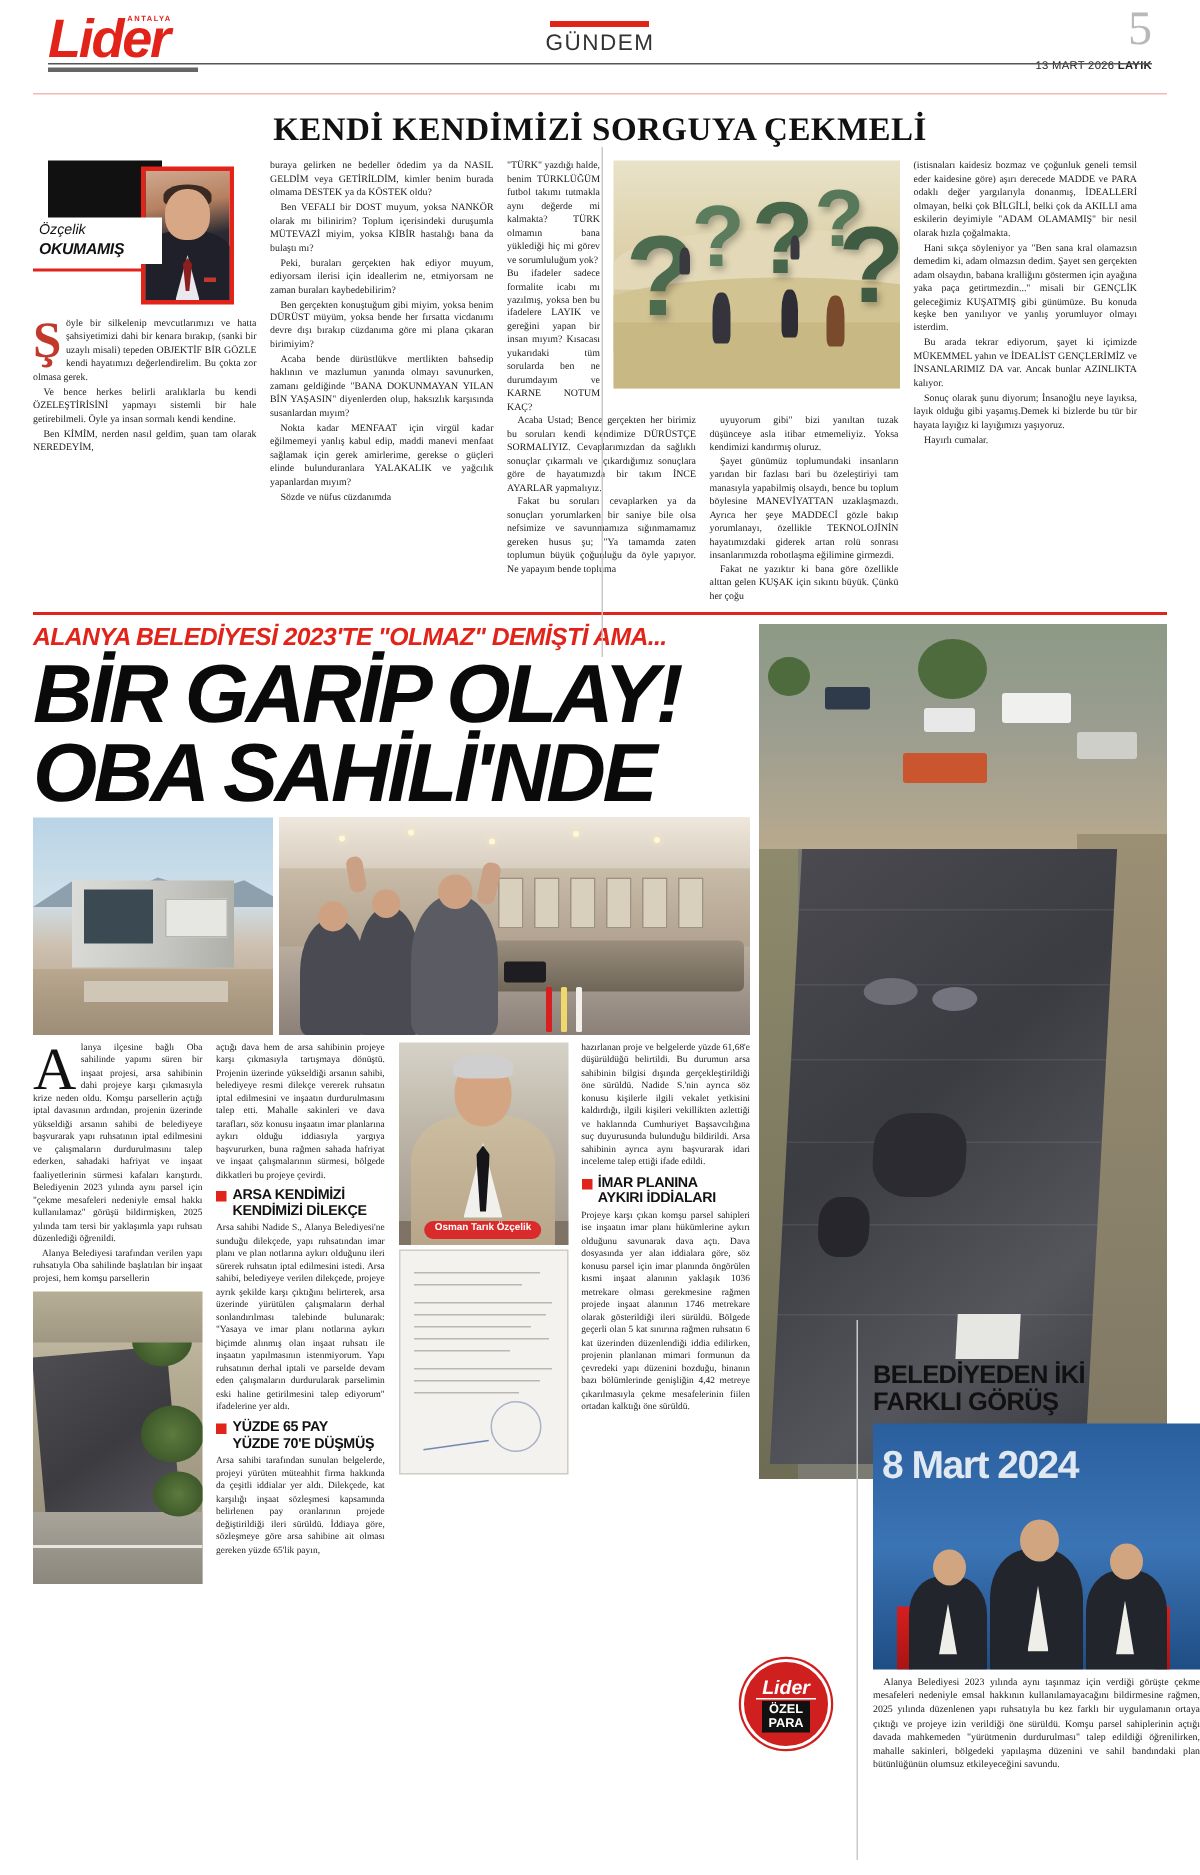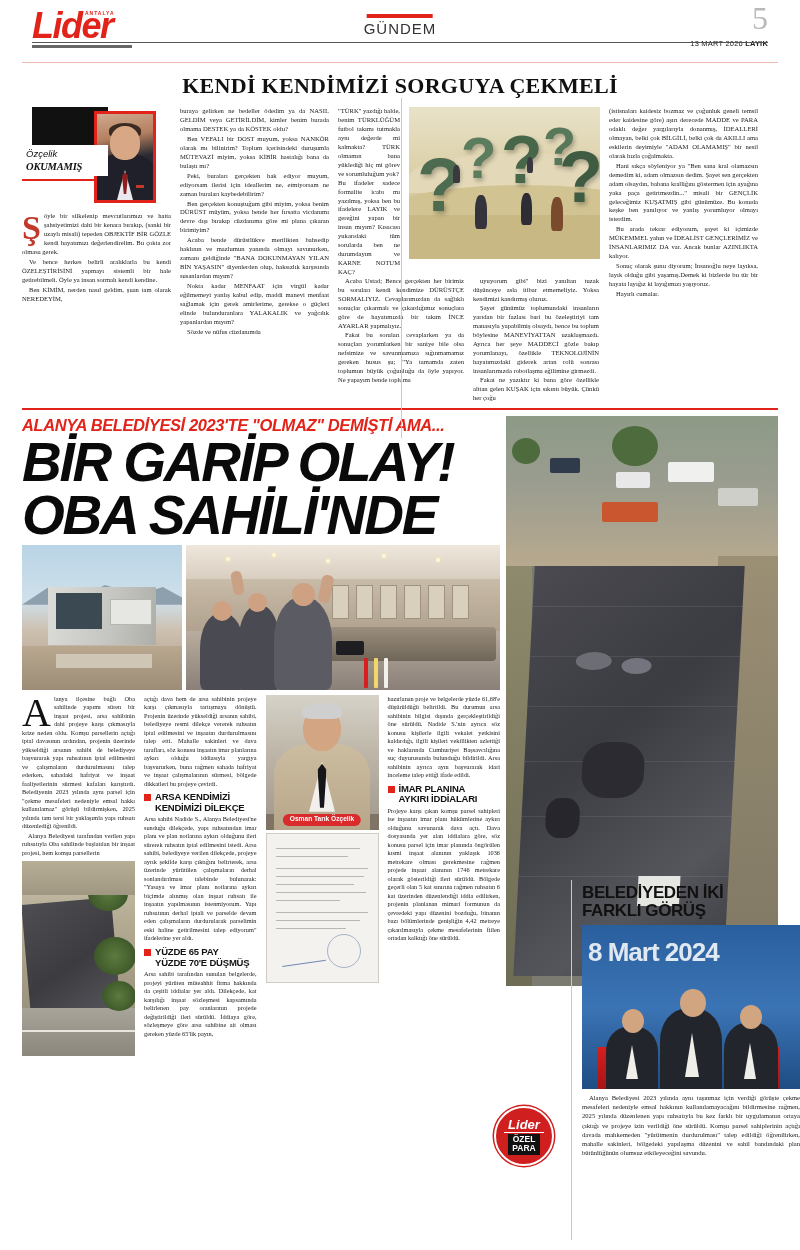--- a/index.html
+++ b/index.html
@@ -67,21 +67,21 @@
   .ph-hair { position: absolute; left: 50%; top: 9px; transform: translateX(-50%); width: 32px; height: 15px; border-radius: 50% 50% 30% 30%; background: #3a2a22; }
   .ph-body { position: absolute; left: 50%; bottom: 0; transform: translateX(-50%); width: 62px; height: 46px; background: #20202a; border-radius: 40% 40% 0 0; }
   .ph-shirt { position: absolute; left: 50%; bottom: 0; transform: translateX(-50%); width: 16px; height: 30px; background: #e9e9ef; clip-path: polygon(50% 0,100% 100%,0 100%); }
   .ph-tie { position: absolute; left: 50%; bottom: 6px; transform: translateX(-50%); width: 6px; height: 22px; background: #8c1f1f; clip-path: polygon(50% 0,100% 18%,70% 100%,30% 100%,0 18%); }
   .ph-pocket { position: absolute; right: 9px; bottom: 12px; width: 8px; height: 3px; background: #c0392b; }
   .author-name {
     position: absolute; left: 0; top: 38px; width: 86px; background: #fff;
     font-family: "Liberation Sans", sans-serif; font-style: italic;
     font-size: 9.5px; line-height: 1.25; color: #111; padding: 3px 2px 3px 4px;
   }
-  .author-name b { font-weight: bold; font-size: 10.5px; letter-spacing: -.2px; font-family: Liberation Serif, serif; }
+  .author-name b { font-weight: bold; font-size: 10.5px; letter-spacing: -.2px; }
   .author-rule { position: absolute; left: 0; top: 72px; width: 72px; height: 2px; background: #e2231a; }
 
   .dropcap { float: left; font-family: "Liberation Serif", serif; font-size: 34px; line-height: .85; font-weight: bold; color: #c0392b; padding: 2px 3px 0 0; }
 
   
   .qm-art { width: 262px; height: 165px; position: relative; overflow: hidden; background: linear-gradient(180deg,#e8e2c8 0%,#ded3ad 35%,#d6c99c 62%,#cdbe8d 100%); margin: 0 0 4px 0; }
   .dune { position: absolute; background: #d9ceA6; }
   .qmark { position: absolute; font-family: "Liberation Sans", sans-serif; font-weight: bold; color: #4e6e52; line-height: 1; text-shadow: 2px 3px 4px rgba(0,0,0,.25); }
   .person { position: absolute; background: #3b3b45; border-radius: 42% 42% 18% 18%; }
 
@@ -181,21 +181,21 @@
   .doc-sign { position: absolute; left: 14px; bottom: 18px; width: 44px; height: 16px; border-bottom: 1.6px solid #3d5a9b; transform: rotate(-8deg); opacity: .7; }
 
   
   .bl-photo { width: 170px; height: 205px; position: relative; overflow: hidden; background: linear-gradient(180deg,#c9c3ae 0%,#b4ab93 30%,#8d8672 100%); }
   .bl-roof { position: absolute; left: 6px; top: 46px; width: 128px; height: 120px; background: linear-gradient(150deg,#4d4d52,#3b3b40 55%,#56565c); transform: rotate(-5deg); }
   .bl-road { position: absolute; left: 0; bottom: 0; width: 100%; height: 48px; background: linear-gradient(180deg,#a8a49a 0%,#8b877d 100%); }
   .bl-roadline { position: absolute; left: 0; bottom: 24px; width: 100%; height: 2px; background: #e8e6df; }
   .palm { position: absolute; border-radius: 50%; background: radial-gradient(circle,#5d7a3f 0%,#3f5a2a 70%); }
 
   
-  .side-box { position: absolute; right: 0; top: 880px; width: 218px; }
+  .side-box { position: absolute; right: 0; top: 904px; width: 218px; }
   .side-head {
     font-family: "Liberation Sans", sans-serif; font-weight: bold;
     font-size: 17px; line-height: 1.06; color: #111; letter-spacing: -.4px;
     padding: 4px 0 5px;
   }
   .side-photo { width: 218px; height: 164px; position: relative; overflow: hidden; background: linear-gradient(180deg,#2a5f9e 0%,#3b74b5 50%,#1f4d84 100%); }
   .sp-text { position: absolute; left: 6px; top: 12px; font-family: "Liberation Sans", sans-serif; font-weight: bold; font-size: 26px; color: #fff; opacity: .85; letter-spacing: -1px; }
   .sp-person { position: absolute; bottom: 0; border-radius: 40% 40% 0 0; background: #23252c; }
   .sp-head { position: absolute; border-radius: 50%; background: #d2a581; }
   .sp-shirt { position: absolute; width: 12px; background: #f0eee9; clip-path: polygon(50% 0,100% 100%,0 100%); }

